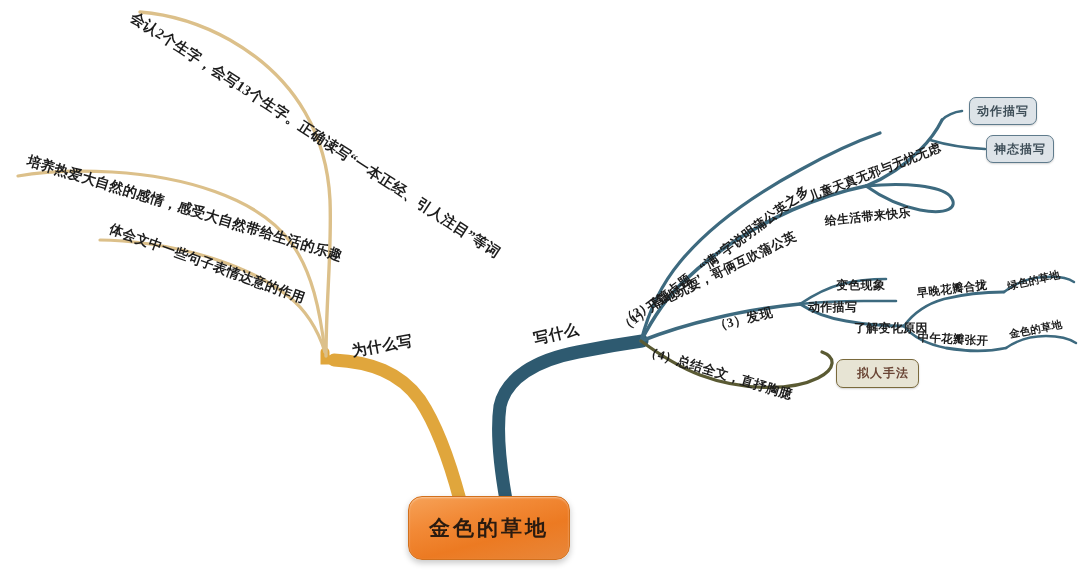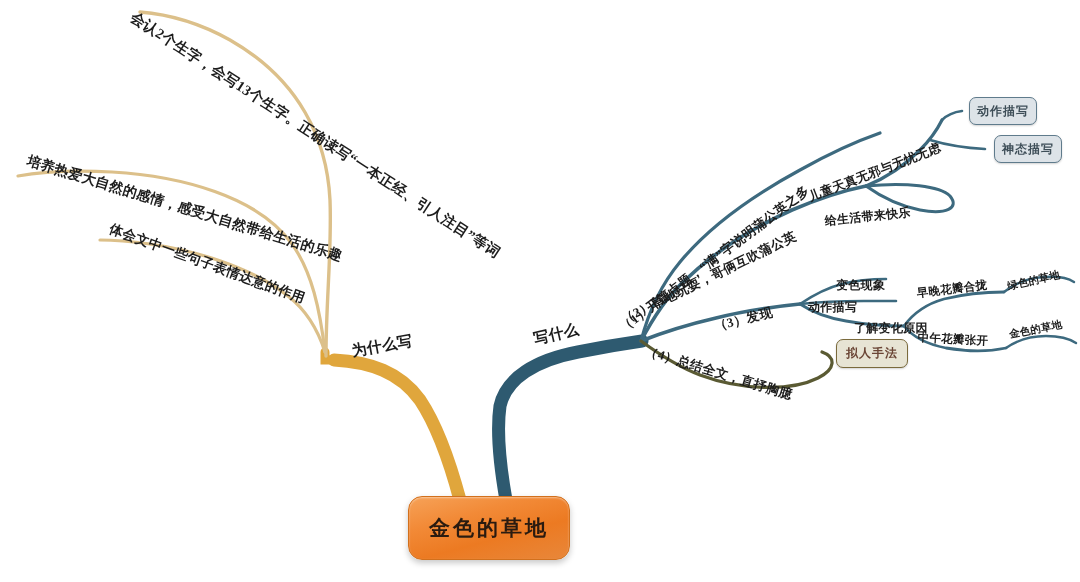--- a/index.html
+++ b/index.html
@@ -161,21 +161,21 @@
   <div class="lbl" style="left:1006px; top:280px; font-size:10.5px; transform: rotate(-13deg); transform-origin: left top;">绿色的草地</div>
 
   <div class="lbl" style="left:1008px; top:328px; font-size:10.5px; transform: rotate(-11deg); transform-origin: left top;">金色的草地</div>
 
   <div class="lbl" style="left:648px; top:342px; font-size:13px; transform: rotate(17deg); transform-origin: left top;">（4）总结全文，直抒胸臆</div>
 
   <div class="box-node box-blue" style="left:969px; top:97px; width:66px; height:26px;">
     <span>动作描写</span>
   </div>
 
-  <div class="box-node box-blue" style="left:986px; top:135px; width:66px; height:26px;margin-left:8px;">
+  <div class="box-node box-blue" style="left:986px; top:135px; width:66px; height:26px;">
     <span>神态描写</span>
   </div>
 
-  <div class="box-node box-tan" style="left:836px; top:339px; width:70px; height:27px;">
+  <div class="box-node box-tan" style="left:836px; top:359px; width:70px; height:27px;padding-left:11px;">
     <span>拟人手法</span>
   </div>
 
 </div>
 
 </body></html>

